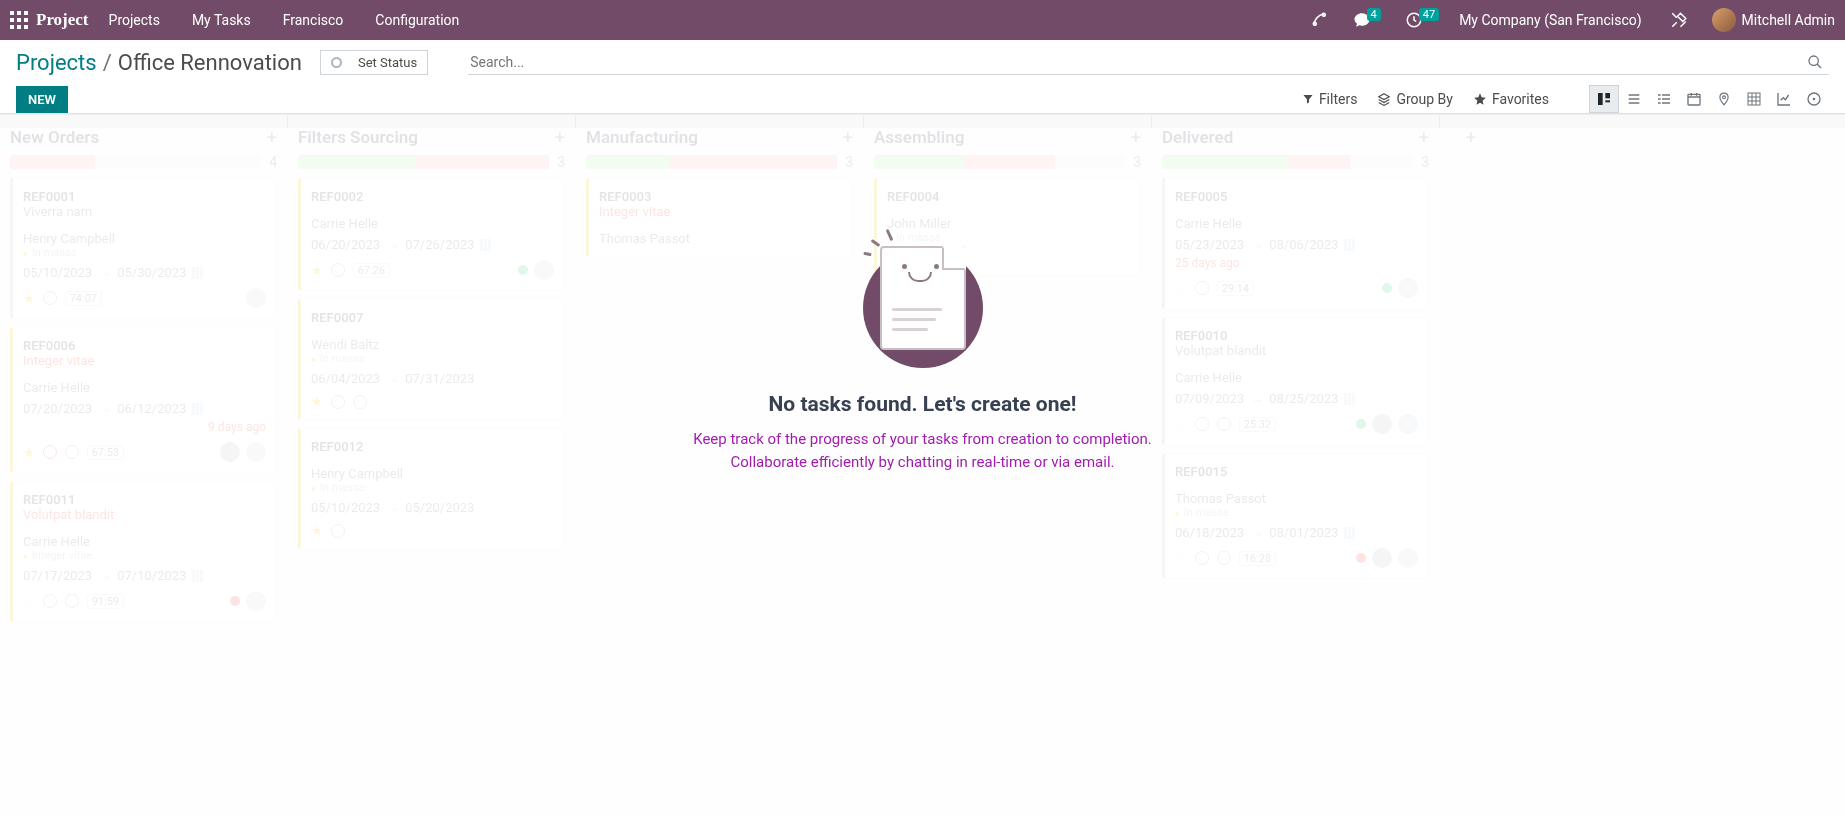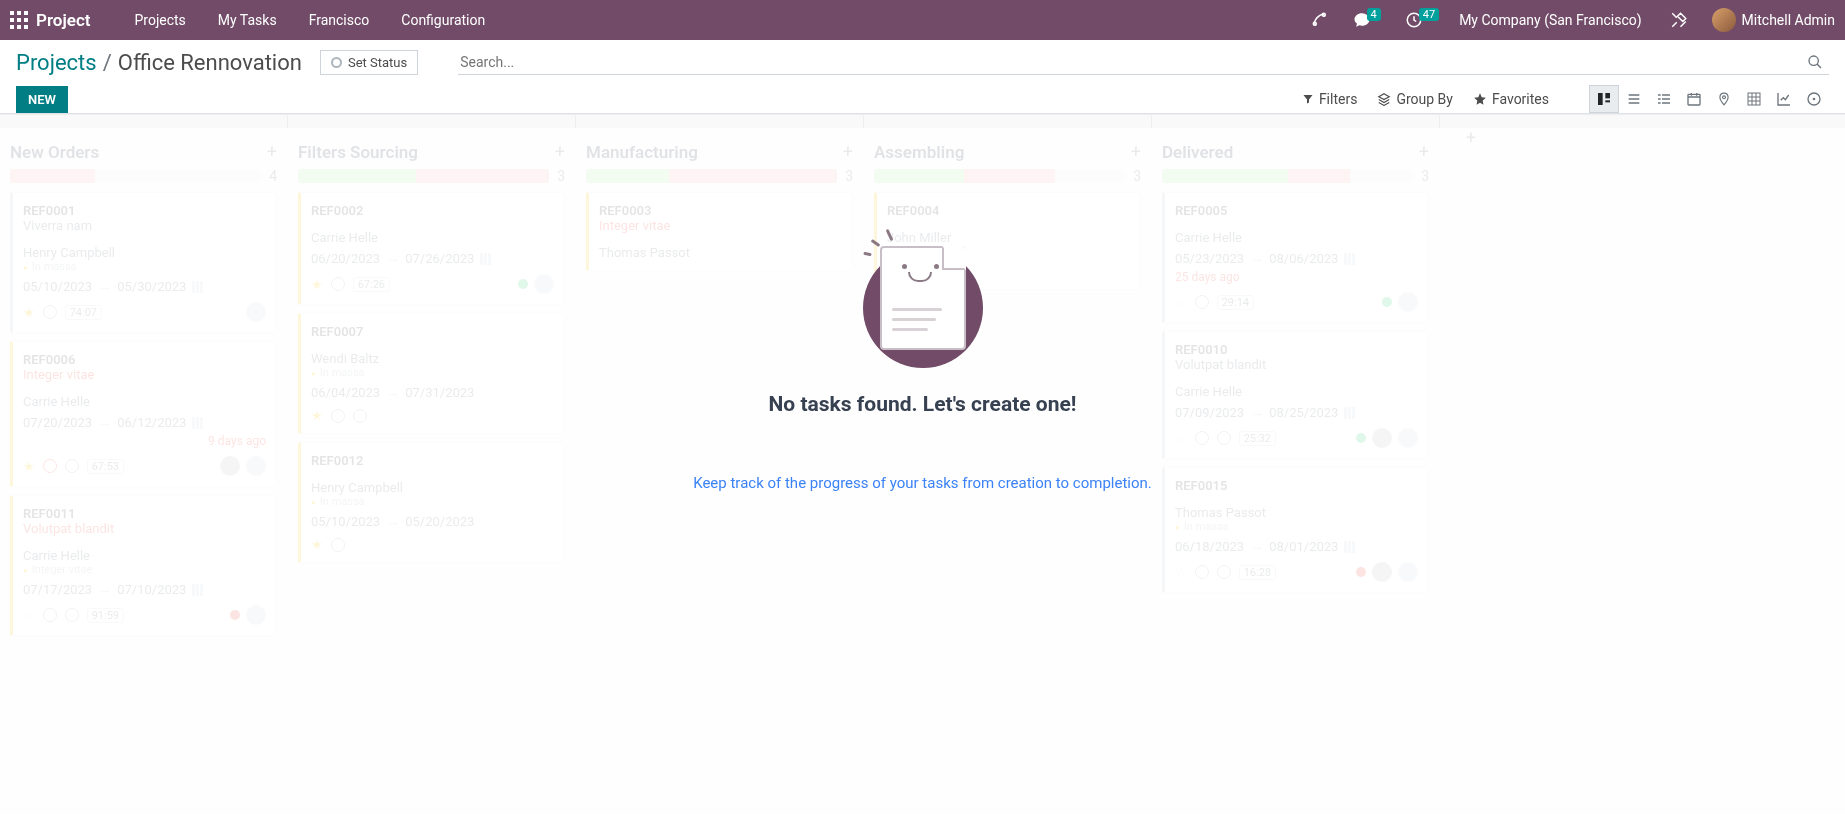--- a/index.html
+++ b/index.html
@@ -10,54 +10,54 @@
     background: #714b67;
     color: #fff;
     height: 40px;
     display: flex;
     align-items: center;
     padding: 0 10px;
     gap: 8px;
     font-size: 14px;
   }
   .navbar .apps-icon { width: 18px; height: 18px; display:inline-block; }
-  .navbar .brand { font-weight: 600; font-size: 17px; margin-right: 24px; }
+  .navbar .brand { font-weight: 600; font-size: 17px; margin-right: 0; font-family: Liberation Serif, serif; }
   .navbar .menu-item { padding: 0 12px; cursor: pointer; }
   .navbar .spacer { flex: 1; }
   .navbar .badge { background: #00a09d; color:#fff; font-size:11px; border-radius:3px; padding:0 4px; margin-left:-4px; position:relative; top:-6px; }
   .navbar .sys-icon { margin: 0 8px; display:inline-flex; align-items:center; cursor:pointer; }
   .navbar .avatar { width:24px; height:24px; border-radius:50%; background: linear-gradient(135deg,#d9a06b,#8b5a3c); margin-right:6px; display:inline-block; }
   .navbar .user { display:flex; align-items:center; margin-left:8px; cursor:pointer; }
 
   
   .control-panel { border-bottom: 1px solid #dee2e6; }
   .cp-top { display:flex; align-items:center; padding: 10px 16px 4px; }
   .breadcrumb { font-size: 22px; display:flex; align-items:center; gap:6px; }
   .breadcrumb .link { color:#017e84; cursor:pointer; }
   .breadcrumb .sep { color:#6c757d; }
   .breadcrumb .current { color:#4c4c4c; }
-  .status-btn { margin-left:18px; border:1px solid #ced4da; background:#fff; padding:4px 10px; font-size:13px; display:flex; align-items:center; gap:6px; cursor:pointer; color:#4c4c4c; }
+  .status-btn { margin-left:18px; border:1px solid #ced4da; background:#fff; padding:4px 10px; font-size:13px; display:flex; align-items:center; gap:16px; cursor:pointer; color:#4c4c4c; }
   .status-dot { width:11px; height:11px; border:2px solid #adb5bd; border-radius:50%; display:inline-block; }
   .search-wrap { flex:1; border-bottom:1px solid #ced4da; display:flex; align-items:center; min-width:0; margin-left:40px; }
   .search-input { flex:1; border:none; outline:none; font-size:14px; padding:4px 2px; }
   .search-icon { color:#6c757d; padding:0 6px; cursor:pointer; }
   .cp-bottom { display:flex; align-items:center; padding: 6px 16px 0; }
   .new-btn { background:#017e84; color:#fff; border:none; padding:6px 12px; font-weight:600; font-size:13px; cursor:pointer; }
   .cp-bottom .spacer { flex:1; }
   .filter-btns { display:flex; gap:20px; font-size:14px; color:#4c4c4c; }
   .filter-btns > div { cursor:pointer; display:flex; align-items:center; gap:5px; }
   .view-switcher { display:flex; margin-left:40px; }
   .view-switcher .vbtn { width:30px; height:28px; display:flex; align-items:center; justify-content:center; color:#6c757d; cursor:pointer; border:1px solid transparent;}
   .view-switcher .vbtn.active { background:#e9ecef; color:#212529; border:1px solid #ced4da; }
 
   
   .kanban { display:flex; overflow-x:auto; height: calc(100vh - 128px); background:#f9f9f9; border-top:1px solid #eee; }
   .col { flex: 0 0 288px; border-right:1px solid #eee; padding: 8px 10px; position:relative; }
   .col-last-stub { flex:0 0 40px; border-right:none; position:relative; }
-  .col-head { display:flex; align-items:center; justify-content:space-between; font-size:17px; font-weight:600; color:#374151; padding:4px 0 6px;margin-top:14px; }
+  .col-head { display:flex; justify-content:space-between; font-size:17px; font-weight:600; color:#374151; padding:4px 0 6px; }
   .col-head .plus { color:#6c757d; cursor:pointer; font-size:18px; font-weight:400; }
   .col-progress-row { display:flex; align-items:center; gap:8px; margin-bottom:8px; }
   .col-progress { flex:1; height:14px; background:#e9ecef; border-radius:3px; display:flex; overflow:hidden; }
   .seg-green { background:#a8e6a3; }
   .seg-red { background:#f5b7b1; }
   .col-count { font-size:14px; color:#6c757d; }
   .card { background:#fff; border:1px solid #e5e7eb; border-radius:2px; padding:10px; margin-bottom:8px; border-left:3px solid #f1c40f; font-size:13px; color:#6c757d; cursor:pointer; }
   .card.border-gray { border-left-color:#bdc3c7; }
   .card .ref { font-weight:600; color:#4c4c4c; }
   .card .person { color:#6c757d;margin-top:12px; }
@@ -94,21 +94,21 @@
   .empty-illus .mouth { position:absolute; width:24px; height:10px; border:2px solid #8b7a85; border-top:none; border-radius:0 0 20px 20px; top:44px; left:50px; }
   .empty-illus .line { position:absolute; height:3px; background:#d8d1d6; border-radius:2px; left:34px; }
   .empty-illus .l1 { width:50px; top:80px; }
   .empty-illus .l2 { width:44px; top:90px; }
   .empty-illus .l3 { width:36px; top:100px; }
   .empty-illus .sparks span { position:absolute; background:#8b7a85; border-radius:2px; }
   .empty-illus .s1 { width:3px; height:12px; top:1px; left:30px; transform:rotate(-25deg); }
   .empty-illus .s2 { width:3px; height:10px; top:10px; left:16px; transform:rotate(-55deg); }
   .empty-illus .s3 { width:3px; height:8px; top:22px; left:8px; transform:rotate(-80deg); }
   .empty-title { font-size:21px; font-weight:700; color:#374151; margin-bottom:12px; }
-  .empty-sub { font-size:15px; color:#3b82f6; text-align:center; line-height:1.5;margin-top:44px; }
+  .empty-sub { font-size:15px; color:#a21caf; text-align:center; line-height:1.5; }
 
   svg { display:block; }
 </style>
 </head>
 <body>
 
 <div class="navbar">
   <span class="apps-icon">
     <svg width="18" height="18" viewBox="0 0 18 18">
         <g fill="#fff">
@@ -576,14 +576,15 @@
       <div class="line l3"></div>
     <div class="sparks">
         <span class="s1"></span>
         <span class="s2"></span>
         <span class="s3"></span>
       </div>
   </div>
   <div class="empty-title">No tasks found. Let's create one!</div>
   <div class="empty-sub">
     <div>Keep track of the progress of your tasks from creation to completion.</div>
+    <div>Collaborate efficiently by chatting in real-time or via email.</div>
   </div>
 </div>
 
 </body></html>

